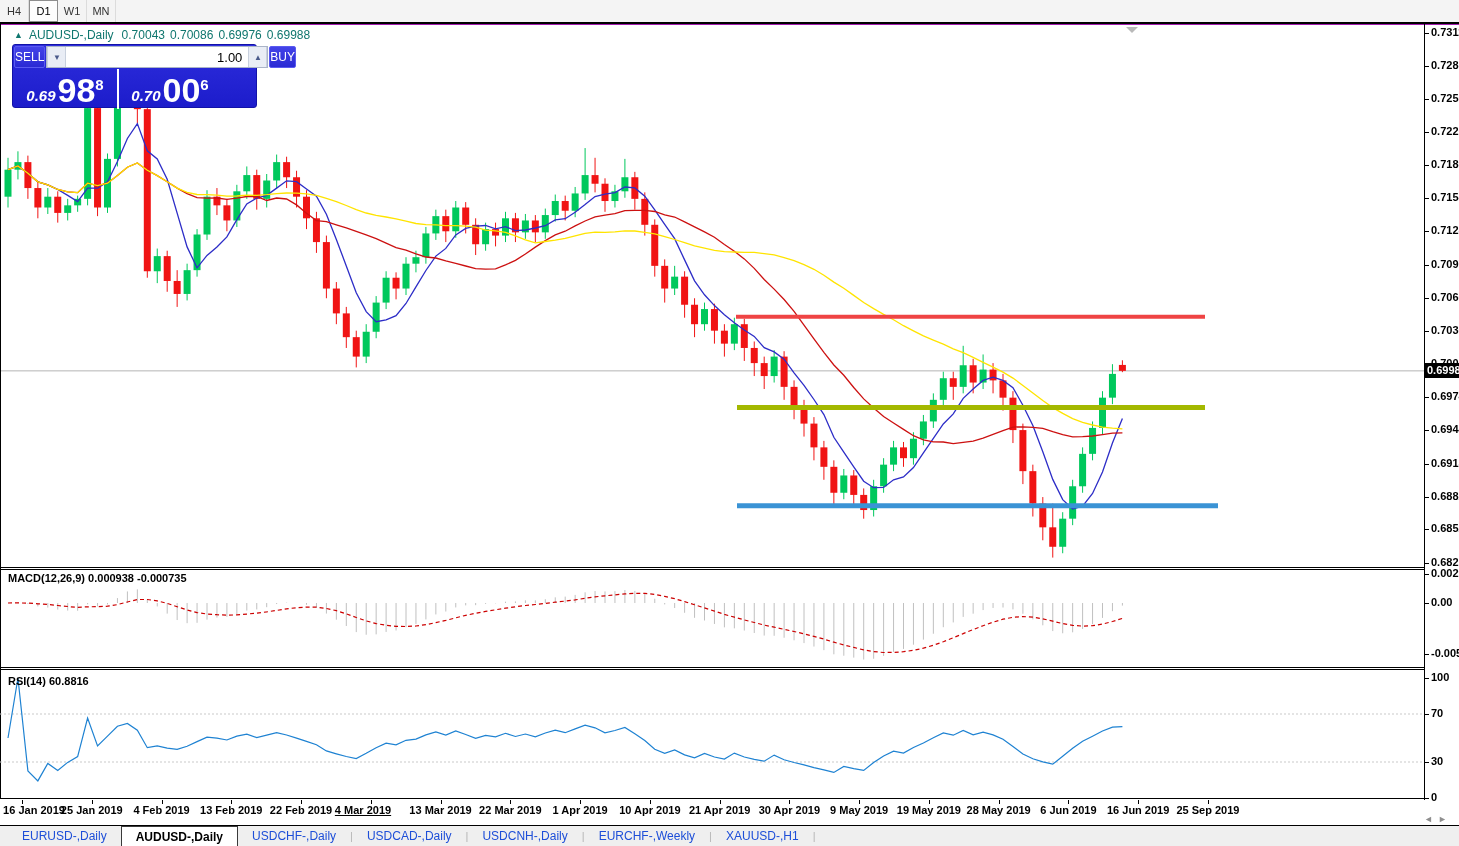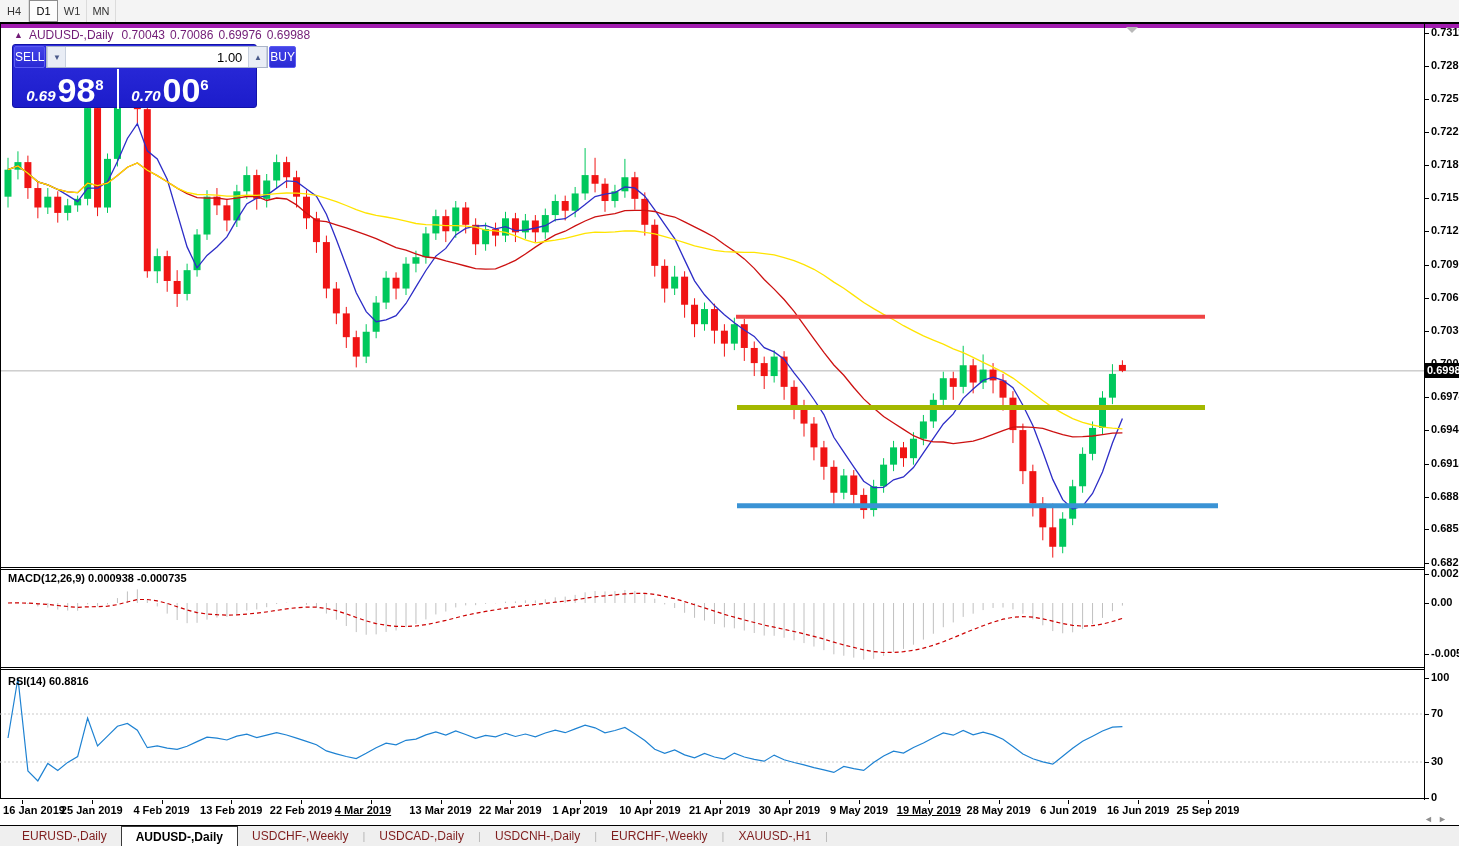--- a/index.html
+++ b/index.html
@@ -1,32 +1,32 @@
 <!DOCTYPE html>
 <html><head>
 <meta charset="utf-8">
 <style>
   html,body{margin:0;padding:0;background:#fff;}
   body{font-family:"Liberation Sans",sans-serif;-webkit-font-smoothing:antialiased;}
   #app{position:relative;width:1459px;height:846px;overflow:hidden;background:#fff;}
 
   
   #tf-bar{position:absolute;left:0;top:0;width:1459px;height:22px;background:#f4f4f4;
-          border-bottom:6px solid #a21caf;display:flex;align-items:stretch;}
+          border-bottom:3px solid #a21caf;display:flex;align-items:stretch;}
   .tfb{min-width:29px;padding:0 2px;display:flex;align-items:center;justify-content:center;
        font-size:11px;color:#333;border-right:1px solid #dcdcdc;cursor:pointer;box-sizing:border-box;}
   .tfb.active{background:#fdfdfd;border:1px solid #8e8e8e;color:#000;}
 
   #win-top-border{position:absolute;left:0;top:22px;width:1459px;height:2px;background:#000;}
 
   
   #chart-svg{position:absolute;left:0;top:24px;width:1424px;height:776px;}
 
   
-  #chart-title{position:absolute;left:14px;top:28px;font-size:12px;color:#701a75;white-space:nowrap;}
+  #chart-title{position:absolute;left:14px;top:28px;font-size:12px;color:#0f766e;white-space:nowrap;}
   #chart-title .mk{font-size:9px;margin-right:6px;position:relative;top:-1px;}
   #chart-title .sym{margin-right:8px;}
   #chart-title .q{margin-right:5px;}
 
   
   #trade-panel{position:absolute;left:12px;top:44px;width:245px;height:64px;
                background:linear-gradient(#2e2edd,#1c1ccb);border:1px solid #1212a8;border-radius:3px;
                box-sizing:border-box;overflow:visible;}
   .tp-top{position:absolute;left:0;top:0;width:100%;height:24px;display:flex;align-items:center;}
   .tp-btn{width:49px;height:22px;margin:1px;background:linear-gradient(#4343e8,#2a2ad4);
@@ -60,21 +60,21 @@
   .dt-tick{position:absolute;top:0;width:1px;height:4px;background:#000;}
   .dt-label{position:absolute;top:4px;font-size:11px;font-weight:700;color:#000;white-space:nowrap;transform:translateX(-50%);}
 
   
   #h-scroll{position:absolute;left:1424px;top:814px;display:flex;gap:5px;color:#8f8f8f;font-size:9px;}
   #h-scroll span{cursor:pointer;}
 
   
   #tab-bar{position:absolute;left:0;top:825px;width:1459px;height:21px;background:#efefef;
            border-top:1px solid #000;display:flex;align-items:stretch;box-sizing:border-box;}
-  .tab{padding:0 14px;display:flex;align-items:center;font-size:12px;color:#7f1d1d;cursor:pointer;white-space:nowrap;}
+  .tab{padding:0 14px;display:flex;align-items:center;font-size:12px;color:#1d4ed8;cursor:pointer;white-space:nowrap;}
   .tab.active{background:#fff;color:#000;font-weight:600;border:1px solid #3a3a3a;border-bottom:none;margin-top:0;}
   .tab-sep{display:flex;align-items:center;color:#b5b5b5;font-size:11px;}
 </style>
 </head>
 <body>
 
 <div id="app">
 
   <div id="tf-bar">
       <div class="tfb">H4</div>
@@ -555,41 +555,41 @@
       <div class="dt-label" style="left: 580.08px;">1 Apr 2019</div>
       <div class="dt-tick" style="left: 649.84px;"></div>
       <div class="dt-label" style="left: 649.84px;">10 Apr 2019</div>
       <div class="dt-tick" style="left: 719.6px;"></div>
       <div class="dt-label" style="left: 719.6px;">21 Apr 2019</div>
       <div class="dt-tick" style="left: 789.36px;"></div>
       <div class="dt-label" style="left: 789.36px;">30 Apr 2019</div>
       <div class="dt-tick" style="left: 859.12px;"></div>
       <div class="dt-label" style="left: 859.12px;">9 May 2019</div>
       <div class="dt-tick" style="left: 928.88px;"></div>
-      <div class="dt-label" style="left: 928.88px; text-decoration: underline;">19 May 2019</div>
+      <div class="dt-label" style="left: 928.88px;">19 May 2019</div>
       <div class="dt-tick" style="left: 998.64px;"></div>
       <div class="dt-label" style="left: 998.64px;">28 May 2019</div>
       <div class="dt-tick" style="left: 1068.4px;"></div>
       <div class="dt-label" style="left: 1068.4px;">6 Jun 2019</div>
       <div class="dt-tick" style="left: 1138.16px;"></div>
       <div class="dt-label" style="left: 1138.16px;">16 Jun 2019</div>
       <div class="dt-tick" style="left: 1207.92px;"></div>
       <div class="dt-label" style="left: 1207.92px;">25 Sep 2019</div>
     </div>
 
   <div id="h-scroll">
     <span>◄</span>
     <span>►</span>
   </div>
 
   <div id="tab-bar">
       <div style="width: 8px;"></div>
       <div class="tab">EURUSD-,Daily</div>
       <div class="tab active">AUDUSD-,Daily</div>
-      <div class="tab">USDCHF-,Weekly</div>
+      <div class="tab">USDCHF-,Daily</div>
       <div class="tab-sep">|</div>
       <div class="tab">USDCAD-,Daily</div>
       <div class="tab-sep">|</div>
       <div class="tab">USDCNH-,Daily</div>
       <div class="tab-sep">|</div>
       <div class="tab">EURCHF-,Weekly</div>
       <div class="tab-sep">|</div>
       <div class="tab">XAUUSD-,H1</div>
       <div class="tab-sep">|</div>
     </div>

